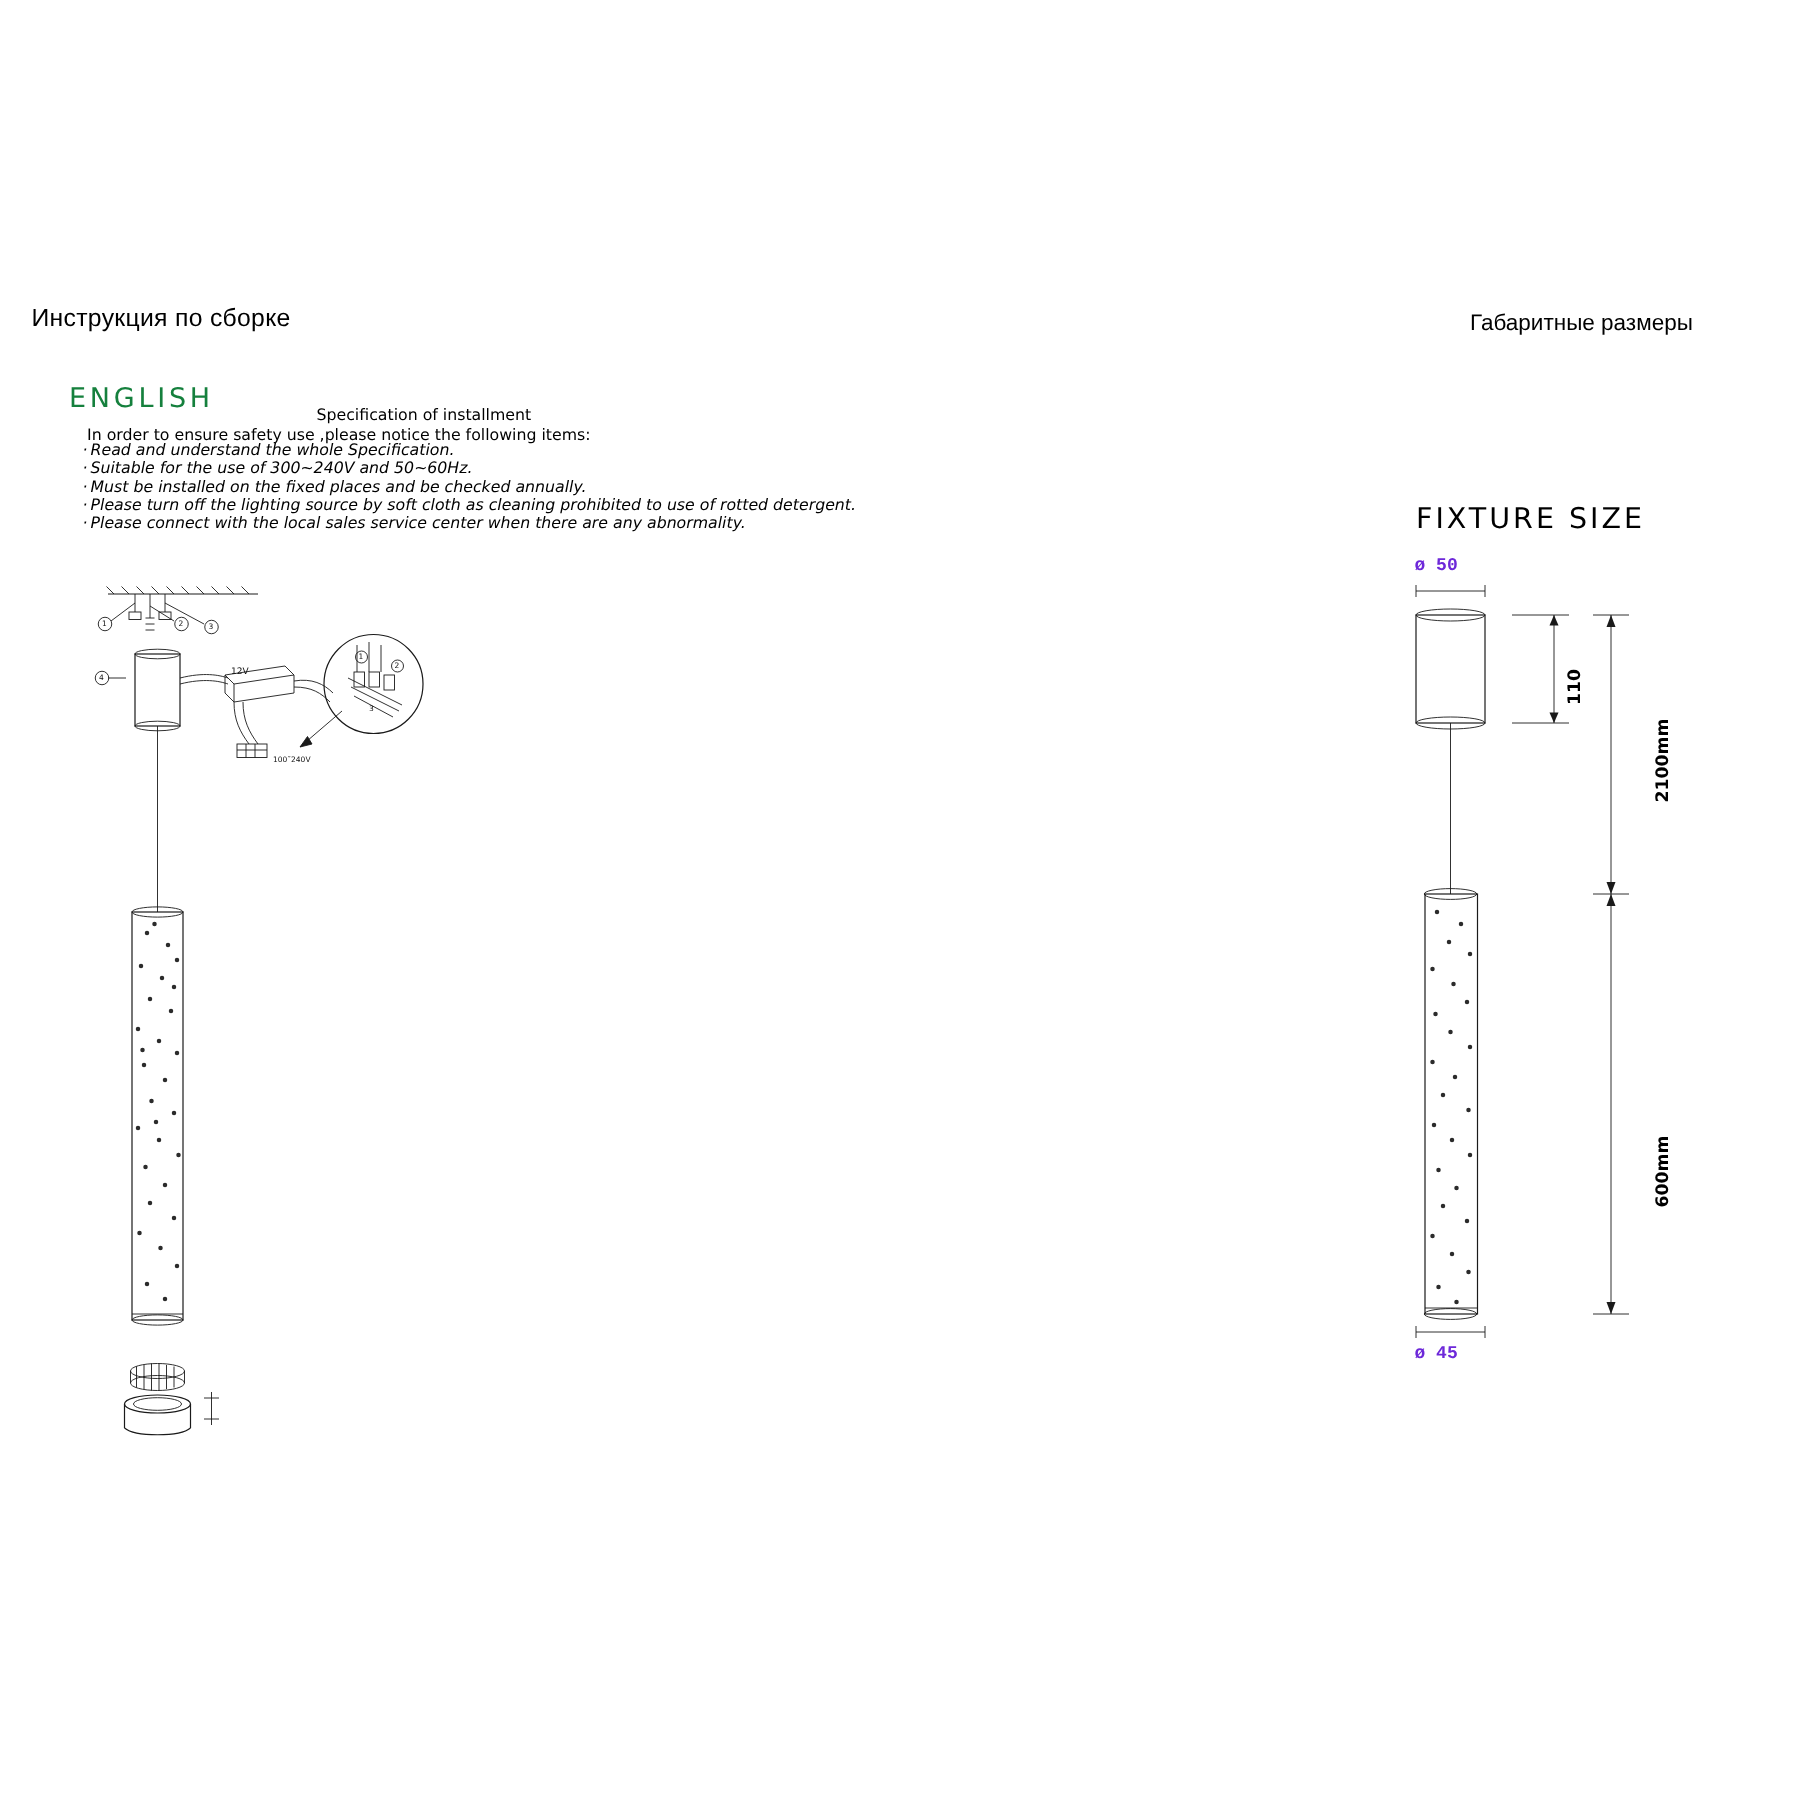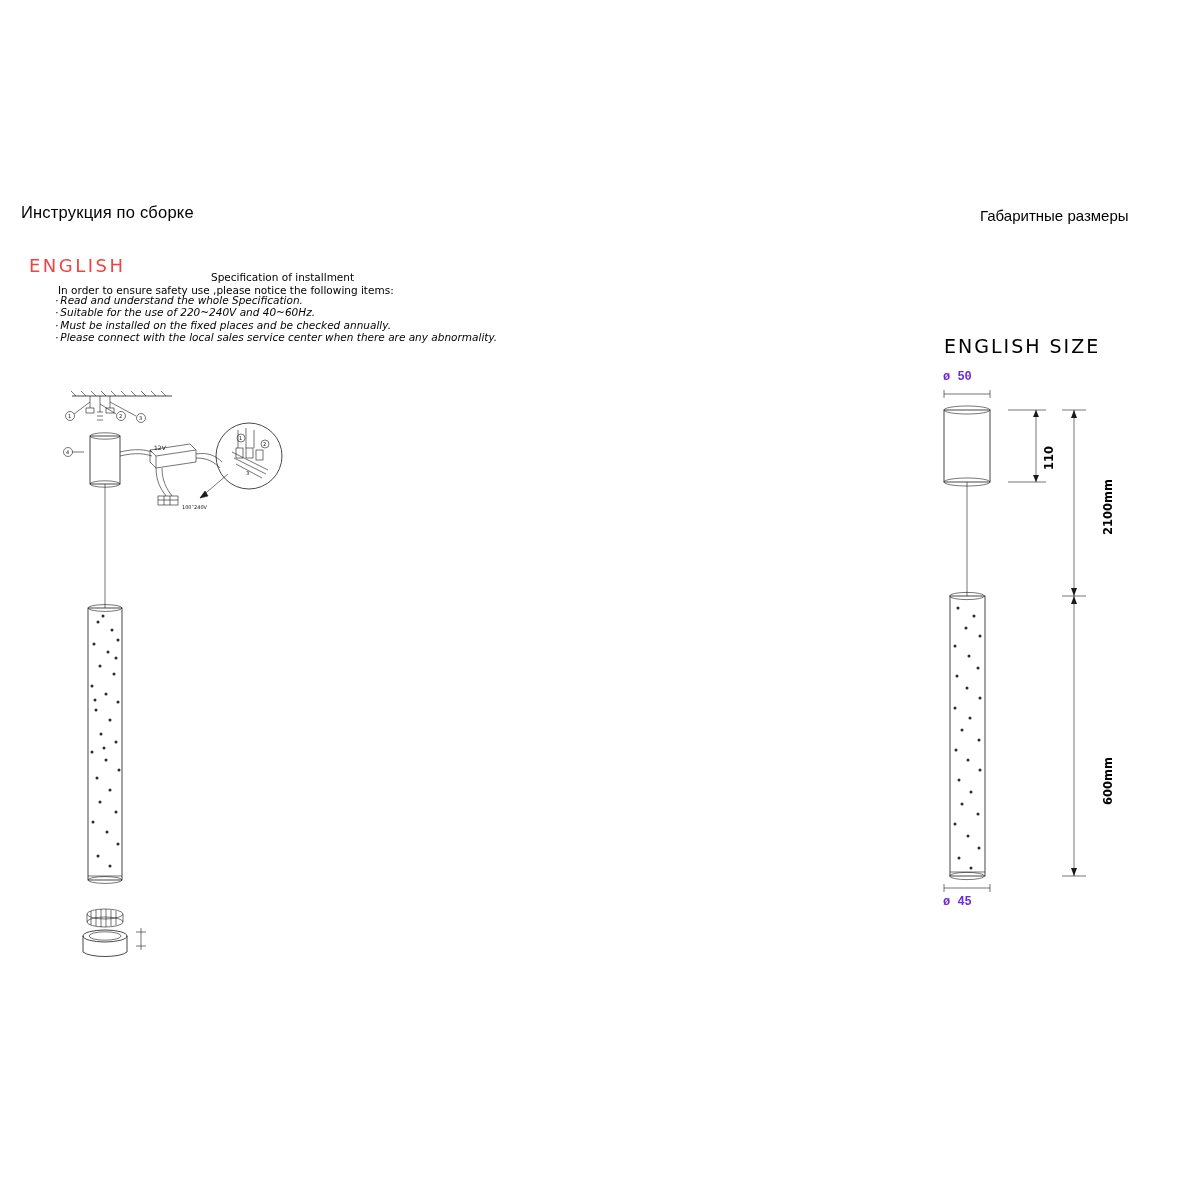--- a/index.html
+++ b/index.html
@@ -37,25 +37,25 @@
     left: 980px;
     top: 207px;
     font-size: 15px;
     color: #000;
     white-space: nowrap;
   }
 
   
   .english-title {
     position: absolute;
-    left: 29px;
+    left: 46px;
     top: 255px;
     font-size: 18px;
     letter-spacing: 2.5px;
-    color: #ef4444;
+    color: #15803d;
     font-family: "DejaVu Sans", sans-serif;
   }
   .spec-title {
     position: absolute;
     left: 211px;
     top: 271px;
     font-size: 10.5px;
     font-family: "DejaVu Sans", sans-serif;
     color: #000;
     white-space: nowrap;
@@ -159,22 +159,23 @@
 <div class="page">
 
   <div class="hdr-left">Инструкция по сборке</div>
   <div class="hdr-right">Габаритные размеры</div>
 
   <div class="english-title">ENGLISH</div>
   <div class="spec-title">Specification of installment</div>
   <div class="spec-lead">In order to ensure safety use ,please notice the following items:</div>
   <ul class="spec-list">
     <li>Read and understand the whole Specification.</li>
-    <li>Suitable for the use of 220~240V and 40~60Hz.</li>
+    <li>Suitable for the use of 300~240V and 50~60Hz.</li>
     <li>Must be installed on the fixed places and be checked annually.</li>
+    <li>Please turn off the lighting source by soft cloth as cleaning prohibited to use of rotted detergent.</li>
     <li>Please connect with the local sales service center when there are any abnormality.</li>
   </ul>
 
   <svg class="layer">
 
     <line class="ln thin" x1="72" y1="396" x2="172" y2="396"></line>
 
     <g class="ln vthin">
       <line x1="76" y1="396" x2="71" y2="391"></line>
       <line x1="86" y1="396" x2="81" y2="391"></line>
@@ -330,21 +331,21 @@
   <div class="tiny-label" style="left:68px;top:413px;">1</div>
   <div class="tiny-label" style="left:119px;top:413px;">2</div>
   <div class="tiny-label" style="left:139px;top:415px;">3</div>
   <div class="tiny-label" style="left:66px;top:449px;">4</div>
   <div class="tiny-label" style="left:239px;top:435px;">1</div>
   <div class="tiny-label" style="left:263px;top:441px;">2</div>
   <div class="tiny-label" style="left:246px;top:470px;">3</div>
   <div class="tiny-label" style="left:154px;top:444px;font-size:6px;">12V</div>
   <div class="tiny-label" style="left:182px;top:504px;font-size:5px;">100˜240V</div>
 
-  <div class="fixture-title">ENGLISH SIZE</div>
+  <div class="fixture-title">FIXTURE SIZE</div>
 
   <svg class="layer">
 
     <line class="ln vthin" x1="944" y1="394" x2="990" y2="394"></line>
     <line class="ln vthin" x1="944" y1="390" x2="944" y2="398"></line>
     <line class="ln vthin" x1="990" y1="390" x2="990" y2="398"></line>
 
     <rect class="ln thin" x="944" y="410" width="46" height="72"></rect>
     <ellipse class="ln vthin" cx="967" cy="410" rx="23" ry="4"></ellipse>
     <ellipse class="ln vthin" cx="967" cy="482" rx="23" ry="4"></ellipse>

